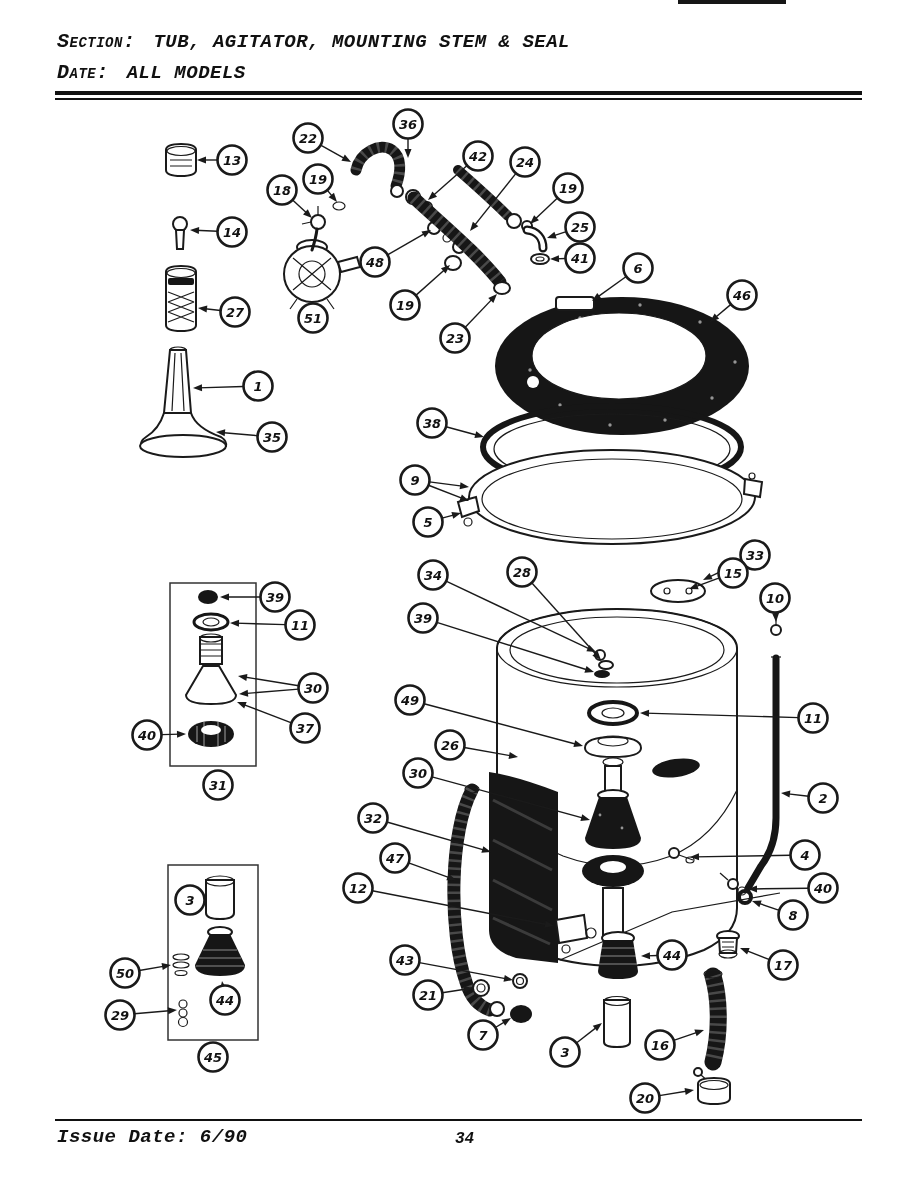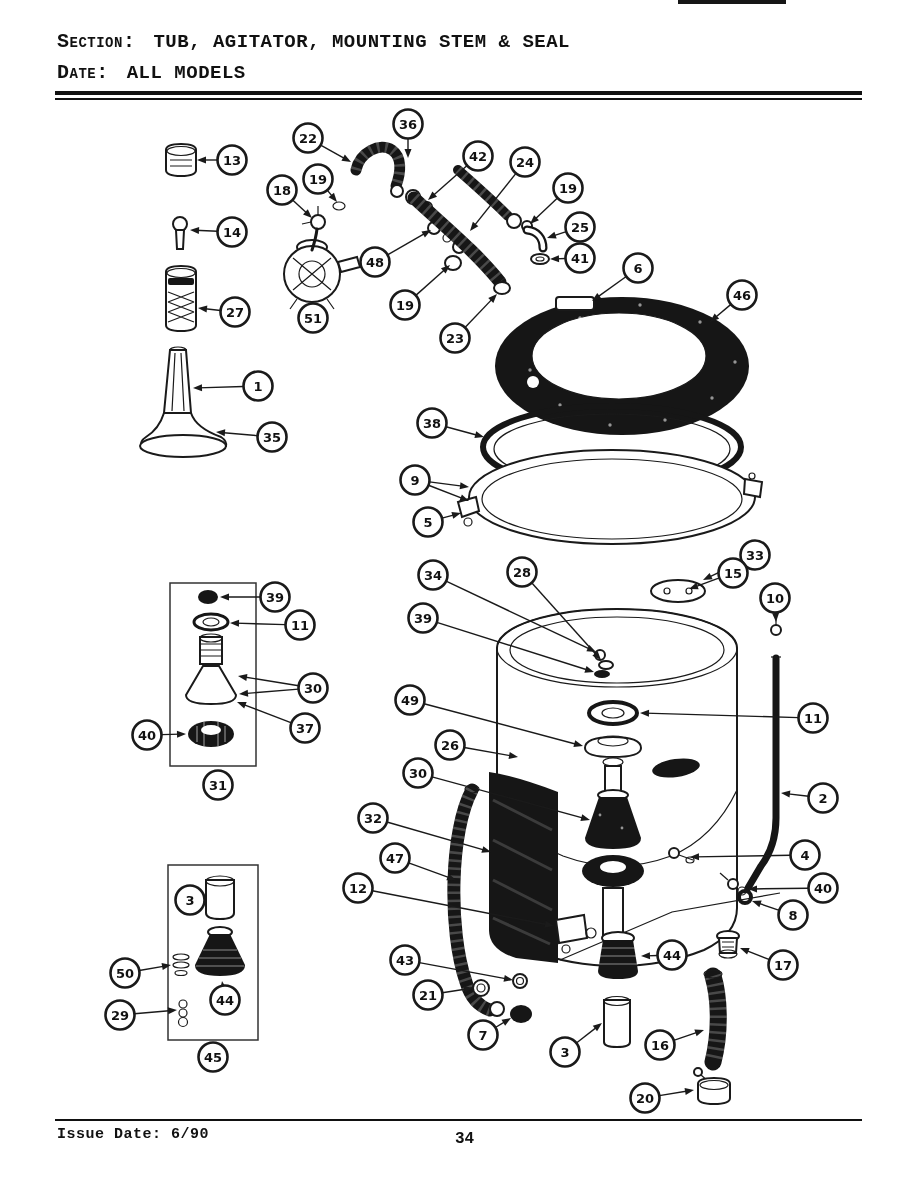--- a/index.html
+++ b/index.html
@@ -1,28 +1,28 @@
 <!DOCTYPE html>
 <html><head>
 <meta charset="utf-8">
 <style>
   html,body{margin:0;padding:0;background:#ffffff;}
   .page{position:relative;width:917px;height:1200px;background:#ffffff;overflow:hidden;
-        font-family:"Liberation Mono",monospace;color:#111;}
+        font-family:"Liberation Mono",monospace;color:#111;font-style:italic;}
   
   .hdr{position:absolute;left:57px;top:26px;}
   .hline{height:31px;line-height:31px;white-space:nowrap;}
   .hlabel{font-weight:700;font-size:20px;font-variant:small-caps;letter-spacing:.5px;}
   .hvalue{font-weight:700;font-size:19px;margin-left:18px;letter-spacing:.5px;}
   .double-rule{position:absolute;left:55px;top:91px;width:807px;}
   .double-rule .r1{height:4px;background:#111;}
   .double-rule .r2{height:2px;background:#111;margin-top:3px;}
   
   .footer-rule{position:absolute;left:55px;top:1119px;width:807px;height:2px;background:#111;}
-  .issue{position:absolute;left:57px;top:1126px;font-weight:700;font-size:15px;letter-spacing:.5px;}
+  .issue{position:absolute;left:57px;top:1126px;font-weight:700;font-size:19px;letter-spacing:.5px;}
   .pageno{position:absolute;left:455px;top:1130px;font-weight:700;font-size:16px;}
   
   .diagram{position:absolute;left:0;top:0;width:917px;height:1200px;}
   .ln{fill:#fff;stroke:#1a1a1a;stroke-width:2;}
   .lnt{fill:none;stroke:#1a1a1a;stroke-width:1.2;}
   .dk{fill:#161616;stroke:none;}
   .hose{fill:none;stroke:#161616;stroke-linecap:round;}
   .hrib{fill:none;stroke:#ffffff;stroke-opacity:.22;stroke-dasharray:2.5 5.5;stroke-linecap:butt;}
   .tubeo{fill:none;stroke:#161616;stroke-width:9;stroke-linecap:round;}
   .tubei{fill:none;stroke:#ffffff;stroke-width:4.5;stroke-linecap:round;}

